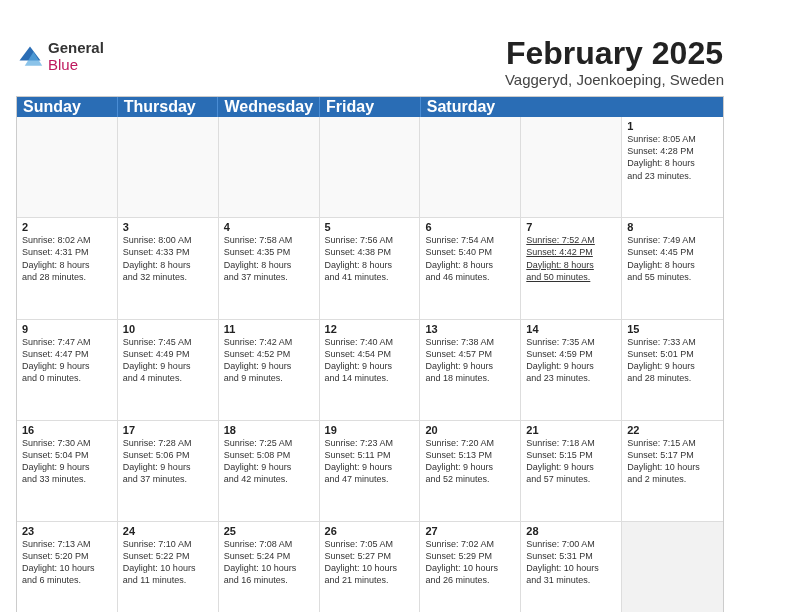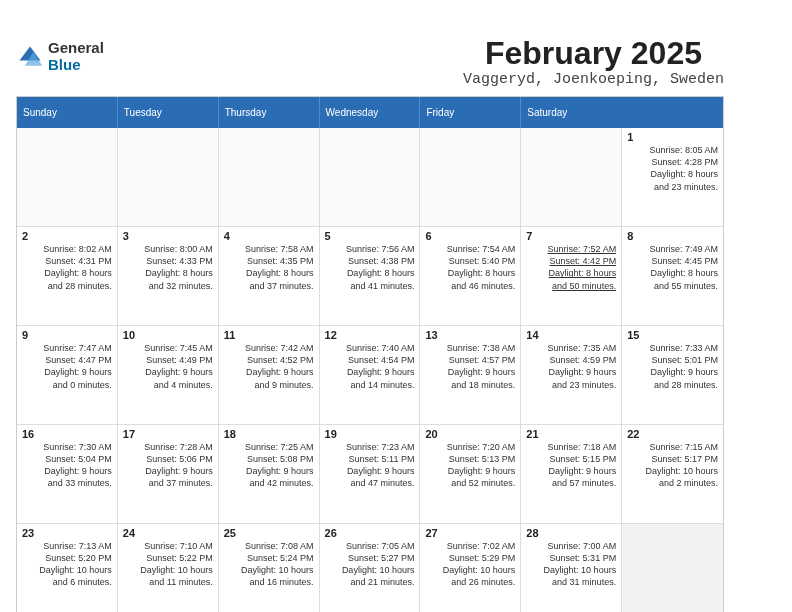--- a/index.html
+++ b/index.html
@@ -34,59 +34,58 @@
       flex-direction: column;
       line-height: 1.1;
     }
     .logo-general {
       font-size: 15px;
       font-weight: bold;
       color: #333;
     }
     .logo-blue {
       font-size: 15px;
-      font-weight: bold;
-      color: #0369a1;
+      font-weight: normal;
+      color: #be185d;
     }
     .logo-icon {
       width: 28px;
       height: 28px;
       margin-right: 4px;
     }
     .title-block {
       text-align: right;
     }
     .main-title {
       font-size: 32px;
       font-weight: bold;
       color: #222;
       line-height: 1.1;
       text-align: center;
     }
     .subtitle {
       font-size: 15px;
       color: #444;
-      font-family: Liberation Mono, monospace;
     }
     .calendar {
       flex: 1;
       display: flex;
       flex-direction: column;
       border: 1px solid #ccc;
     }
     .cal-header {
       display: grid;
       grid-template-columns: repeat(7, 1fr);
       background: #2a6db5;
     }
     .cal-header-cell {
       color: #fff;
-      font-size: 10px;
-      font-weight: normal;
-      padding: 10px 6px;
+      font-size: 16px;
+      font-weight: bold;
+      padding: 1px 6px;
       border-right: 1px solid #4a8dd5;
     }
     .cal-header-cell:last-child { border-right: none; }
     .cal-body {
       flex: 1;
       display: grid;
       grid-template-rows: repeat(5, 1fr);
     }
     .cal-row {
       display: grid;
@@ -110,21 +109,20 @@
       font-size: 11px;
       font-weight: bold;
       color: #222;
       display: block;
       margin-bottom: 1px;
     }
     .cell-detail {
       font-size: 9px;
       color: #333;
       line-height: 1.35;
-      text-align: right;
     }
   </style>
 </head>
 <body>
 
 <div class="page">
   <div class="header">
     <div class="logo">
       <svg class="logo-icon" viewBox="0 0 32 32">
         <polygon points="16,4 28,20 4,20" fill="#2a6db5"></polygon>
@@ -137,21 +135,20 @@
     </div>
     <div class="title-block">
       <div class="main-title">February 2025</div>
       <div class="subtitle">Vaggeryd, Joenkoeping, Sweden</div>
     </div>
   </div>
 
   <div class="calendar">
     <div class="cal-header">
     <div class="cal-header-cell">Sunday</div>
-        <div class="cal-header-cell">Tuesday</div>
         <div class="cal-header-cell">Thursday</div>
         <div class="cal-header-cell">Wednesday</div>
         <div class="cal-header-cell">Friday</div>
         <div class="cal-header-cell">Saturday</div>
       </div>
     <div class="cal-body">
     <div class="cal-row">
           <div class="cal-cell empty"></div>
           <div class="cal-cell empty"></div>
           <div class="cal-cell empty"></div>

